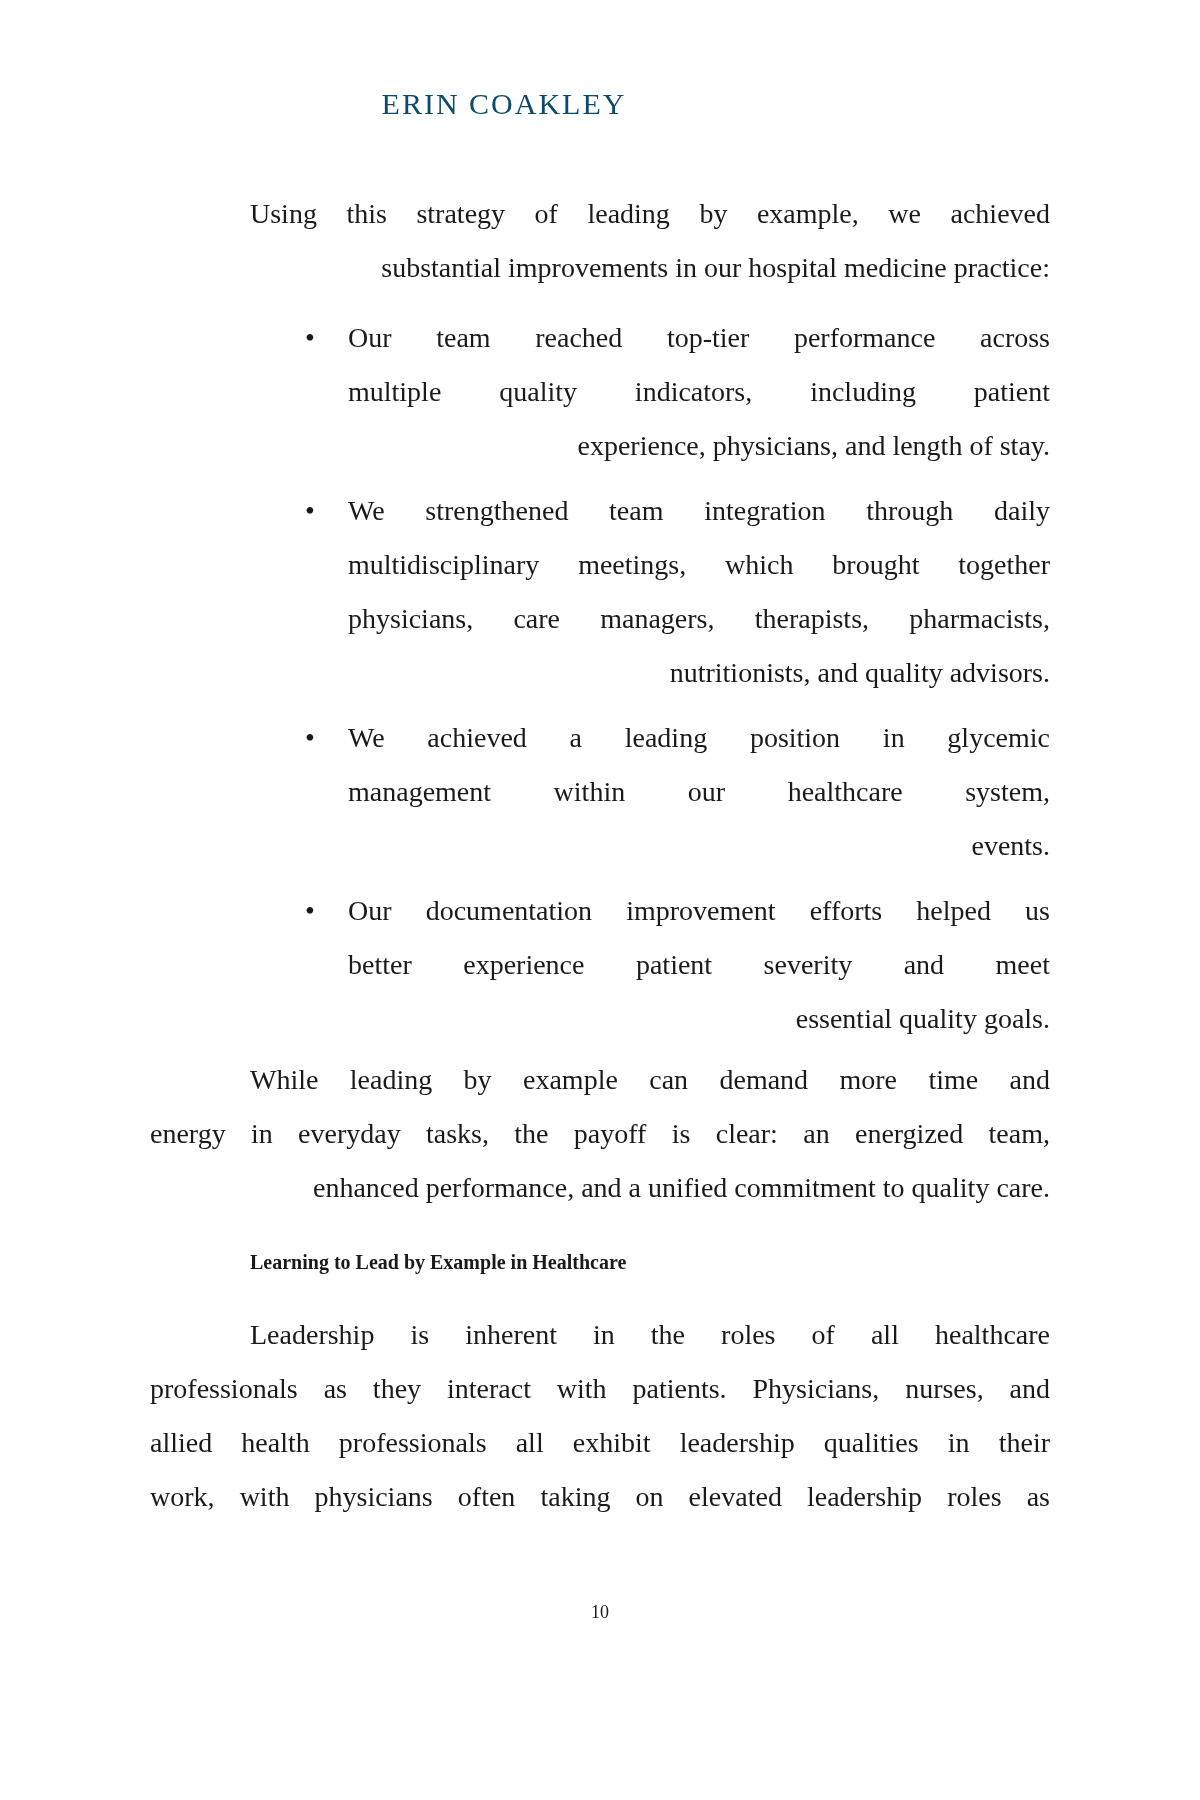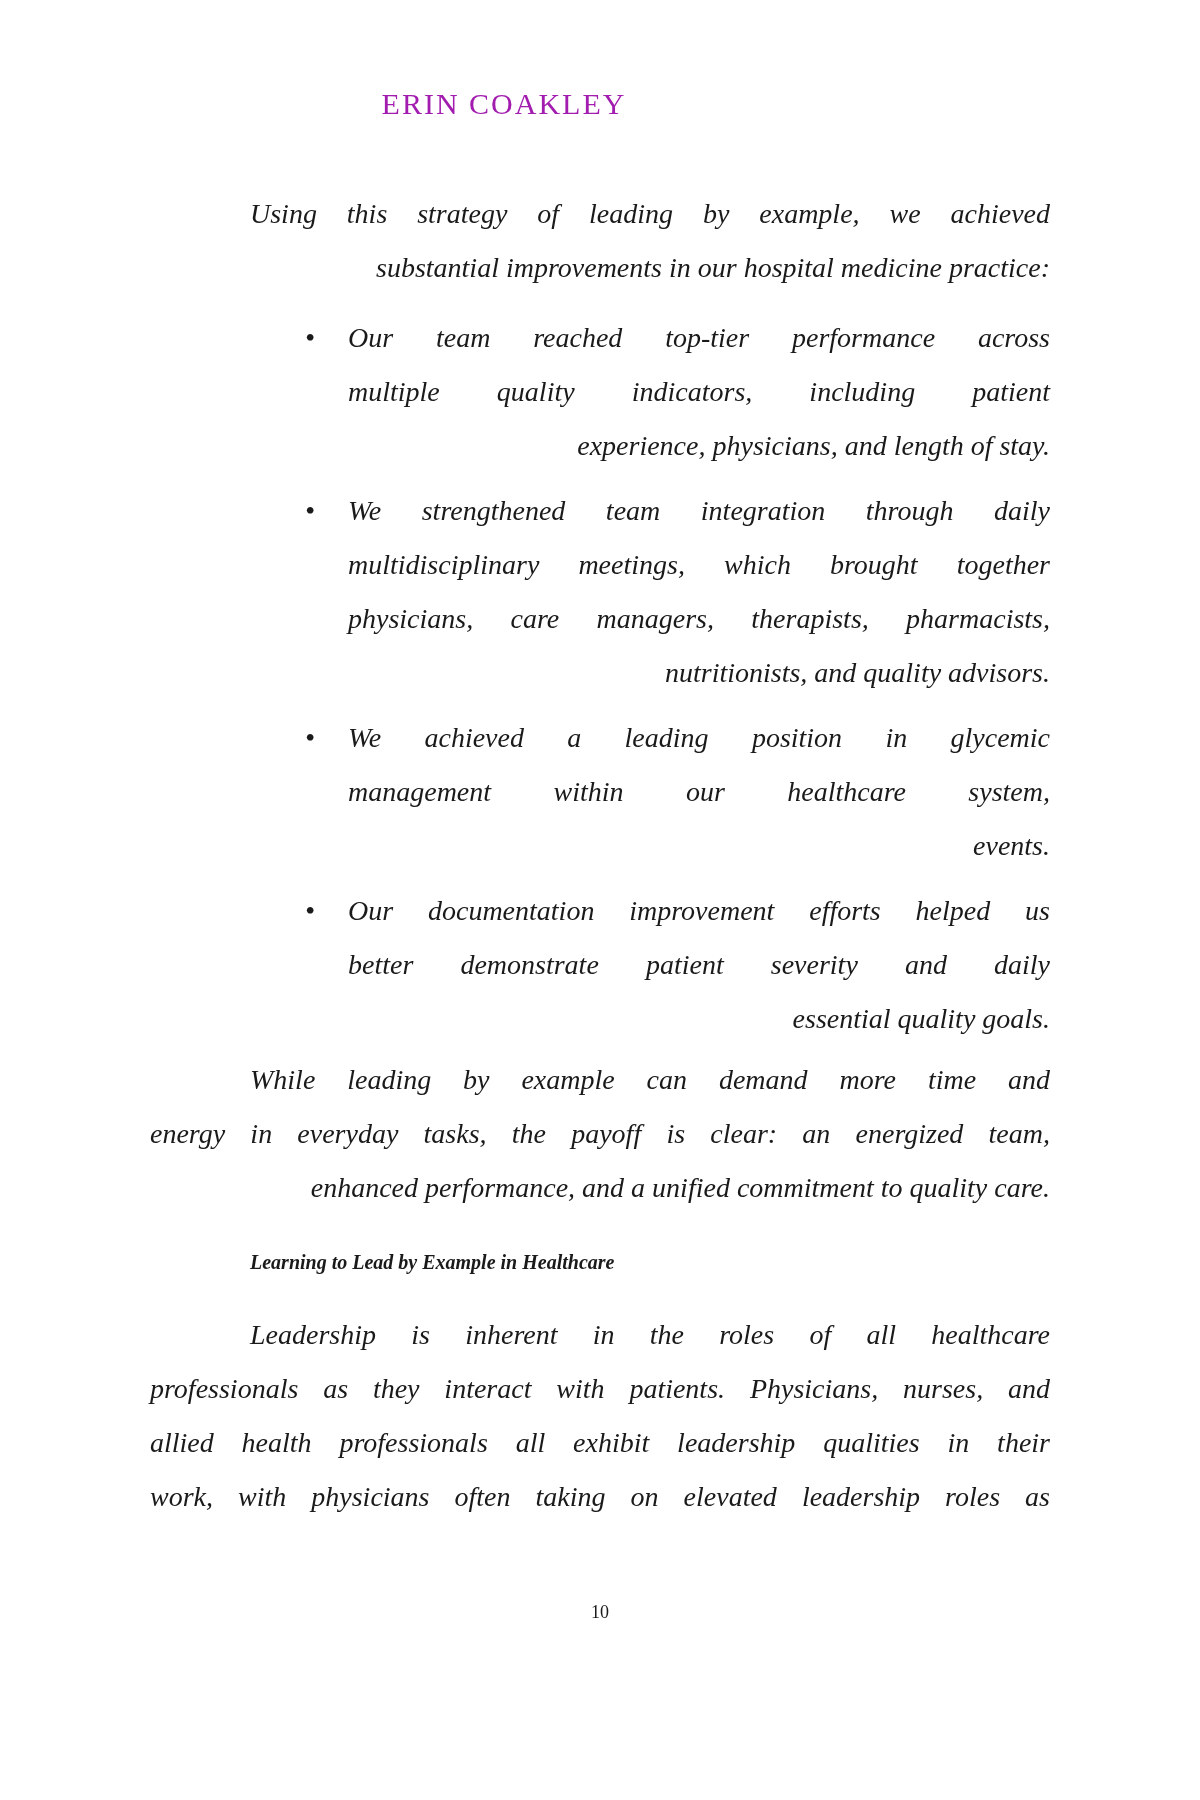--- a/index.html
+++ b/index.html
@@ -14,31 +14,30 @@
   }
   .running-header {
     position: absolute;
     top: 86px;
     left: 0;
     width: 1008px;
     text-align: center;
     font-size: 30px;
     line-height: 36px;
     letter-spacing: 2px;
-    color: #a21caf;
+    color: #0c4a6e;
     white-space: nowrap;
   }
   .content {
     position: absolute;
     top: 187px;
     left: 150px;
     width: 900px;
     font-size: 28px;
     line-height: 54px;
-    font-style: italic;
   }
   .paragraph { margin: 0; }
   .line { text-align: right; }
   .line.fill { text-align: justify; text-align-last: justify; }
   .line.ind { padding-left: 100px; }
   .bullet-list { margin: 16px 0 7px 0; padding: 0; list-style: none; }
   .bullet-item { position: relative; padding-left: 198px; margin: 0 0 11px 0; }
   .bullet-item:last-child { margin-bottom: 0; }
   .bullet-marker {
     position: absolute;
@@ -93,21 +92,21 @@
         </div>
         <div class="bullet-item">
           <span class="bullet-marker">•</span>
           <div class="line fill">We achieved a leading position in glycemic</div>
           <div class="line fill">management within our healthcare system,</div>
           <div class="line">events.</div>
         </div>
         <div class="bullet-item">
           <span class="bullet-marker">•</span>
           <div class="line fill">Our documentation improvement efforts helped us</div>
-          <div class="line fill">better demonstrate patient severity and daily</div>
+          <div class="line fill">better experience patient severity and meet</div>
           <div class="line">essential quality goals.</div>
         </div>
       </div>
       <div class="paragraph">
         <div class="line fill ind">While leading by example can demand more time and</div>
         <div class="line fill">energy in everyday tasks, the payoff is clear: an energized team,</div>
         <div class="line">enhanced performance, and a unified commitment to quality care.</div>
       </div>
       <div class="section-heading">Learning to Lead by Example in Healthcare</div>
       <div class="paragraph">

